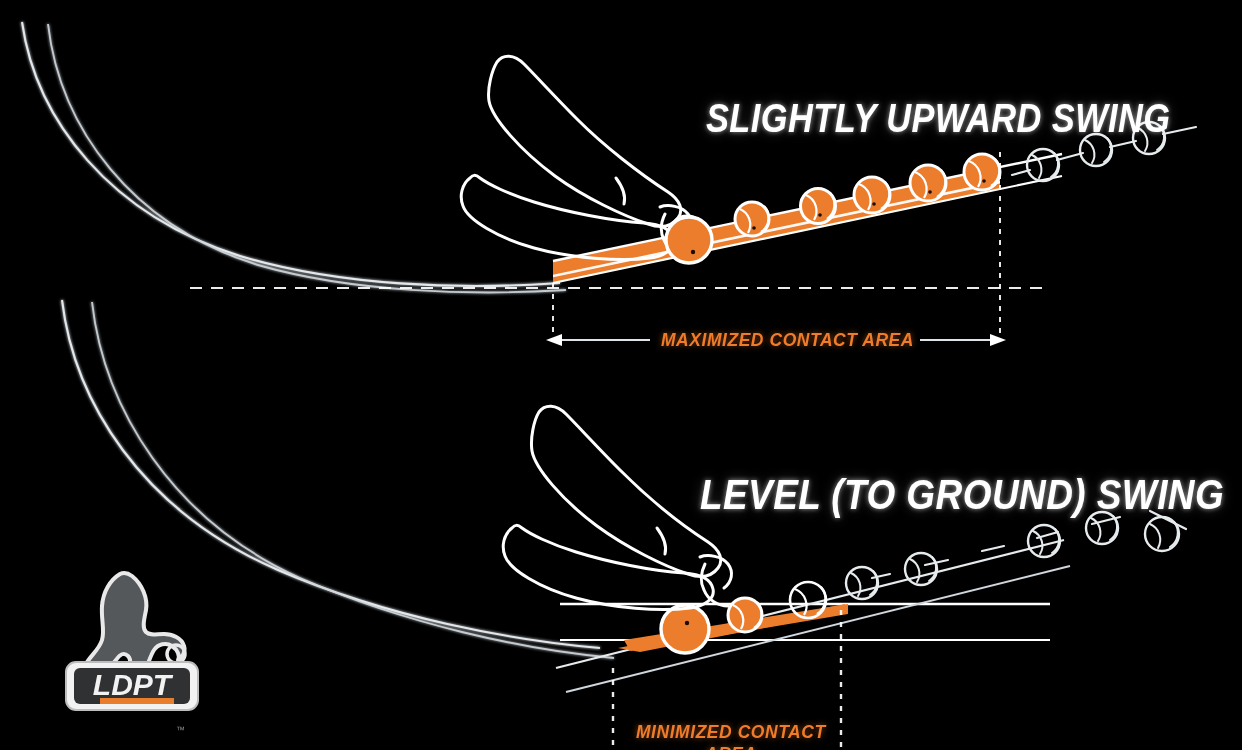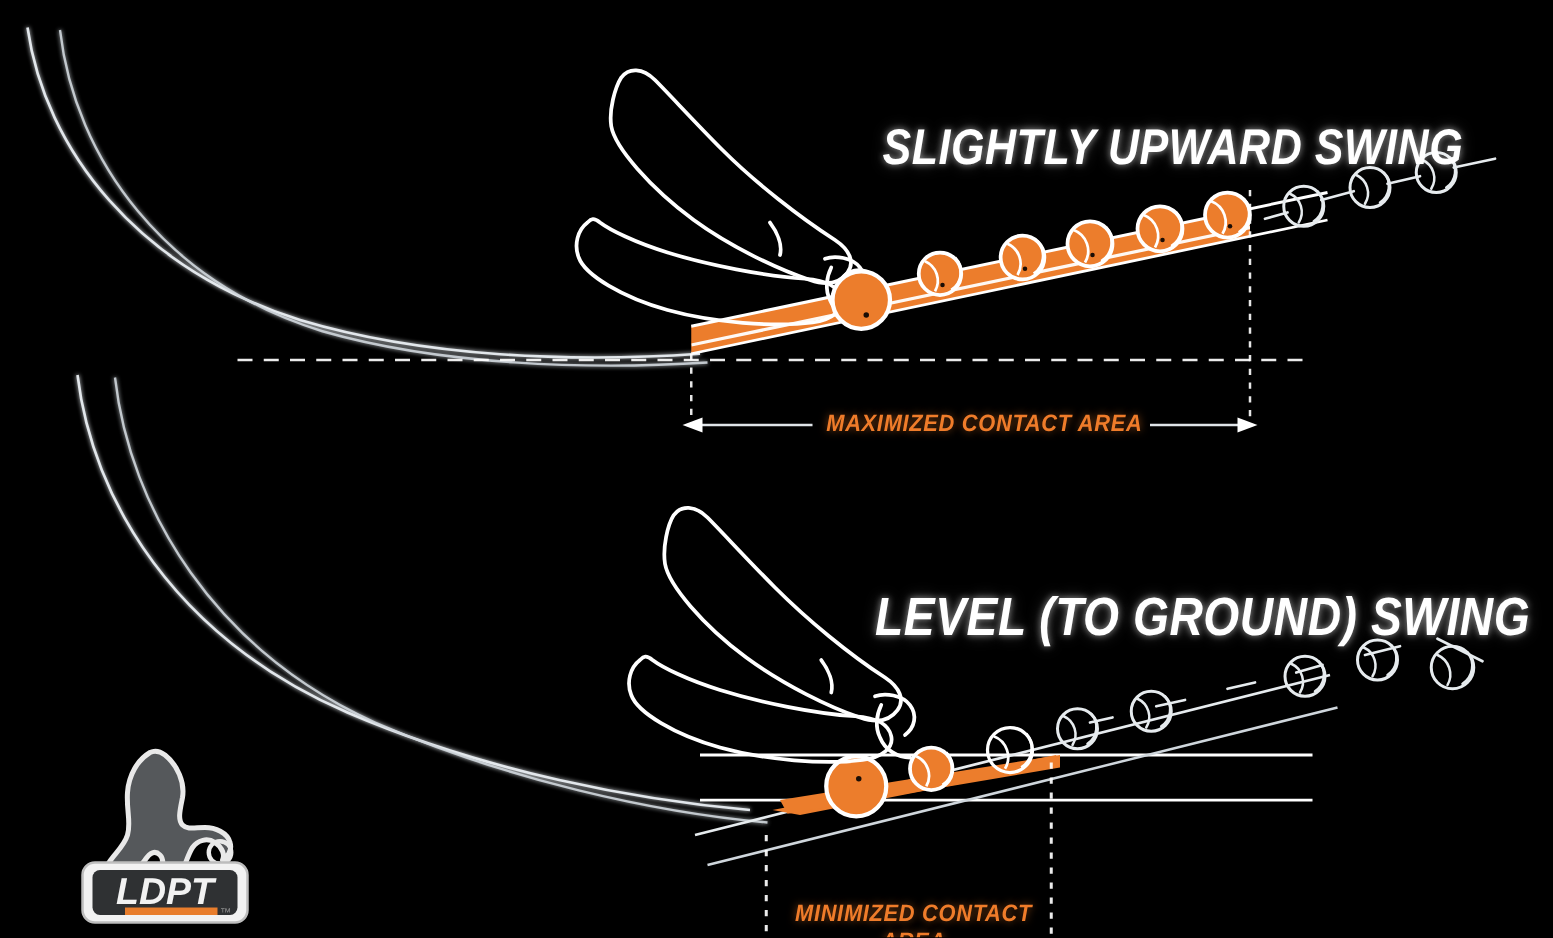--- a/index.html
+++ b/index.html
@@ -68,21 +68,21 @@
     left: 636px;
     top: 721px;
     text-align: center;
   }
   #label-min .ln2 {
     display: block;
   }
   #logo {
     position: absolute;
     left: 58px;
-    top: 592px;
+    top: 564px;
     width: 148px;
     height: 158px;
   }
   #logo svg { position: absolute; width: 148px; height: 158px; }
   .tm {
     position: absolute;
     left: 176px;
     top: 725px;
     color: #8d8d8d;
     font-size: 9px;

